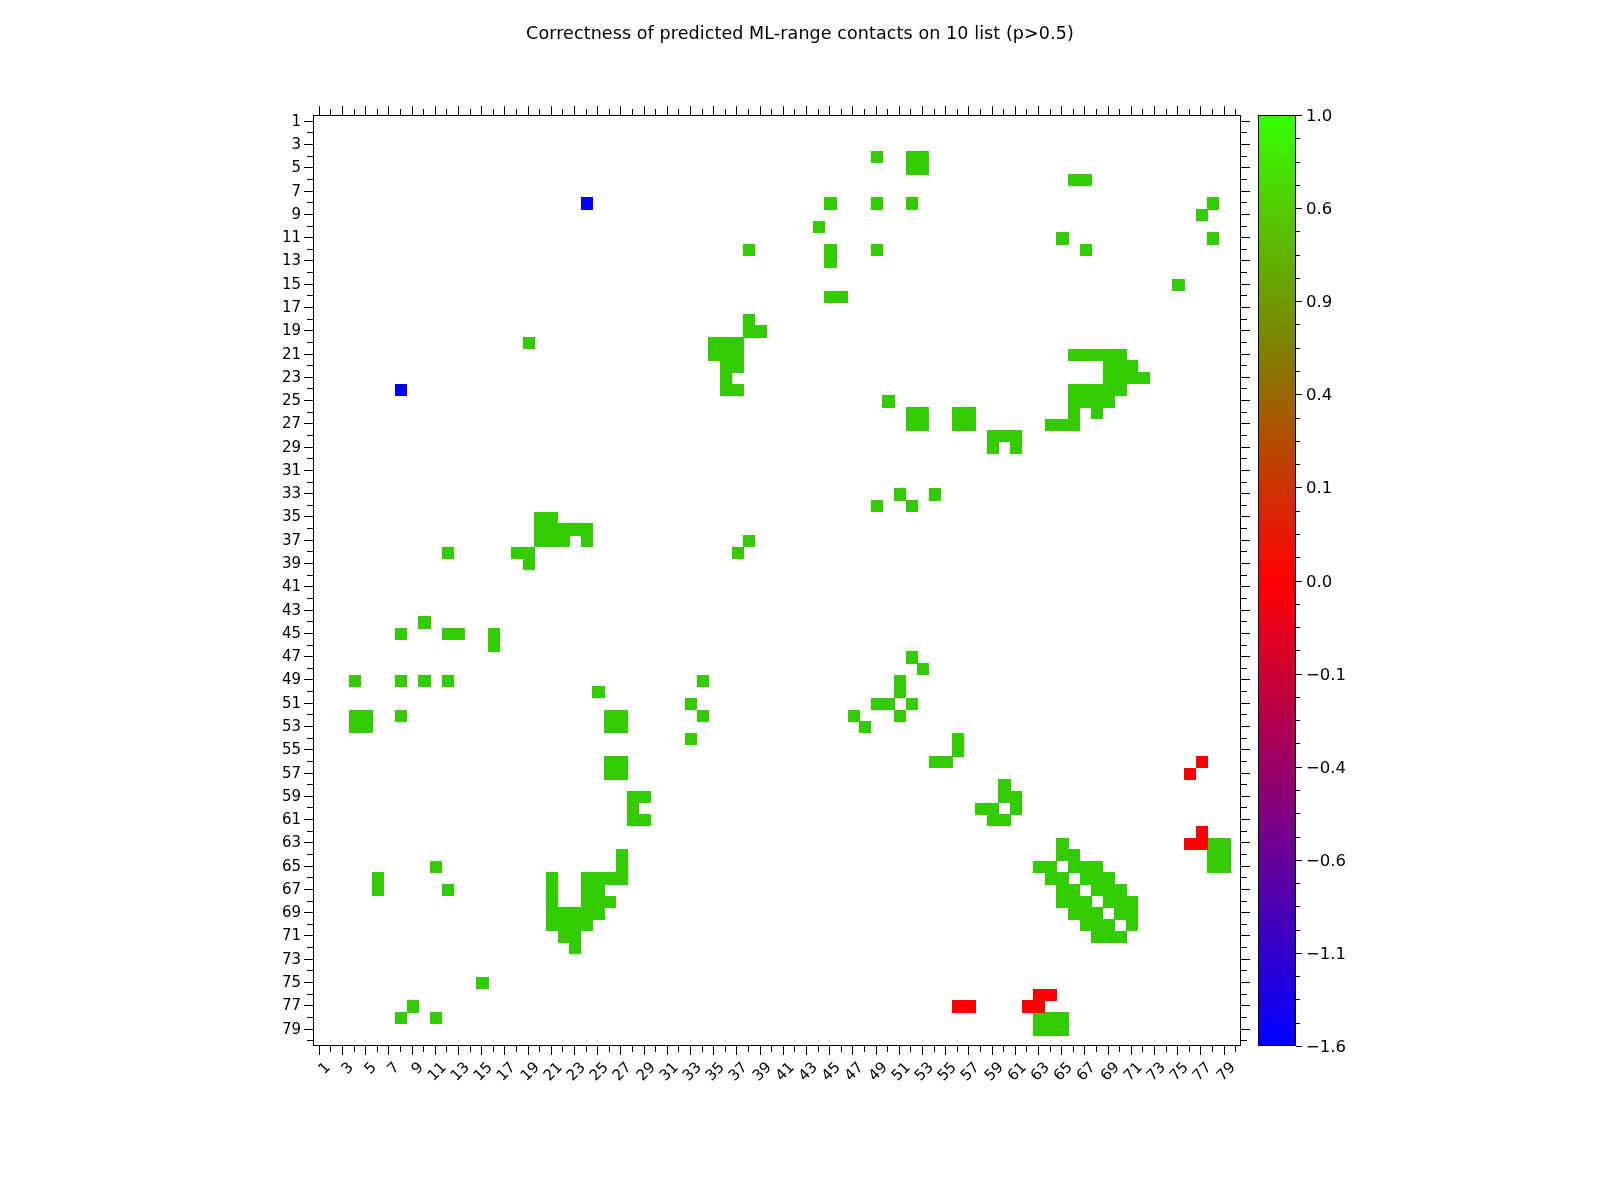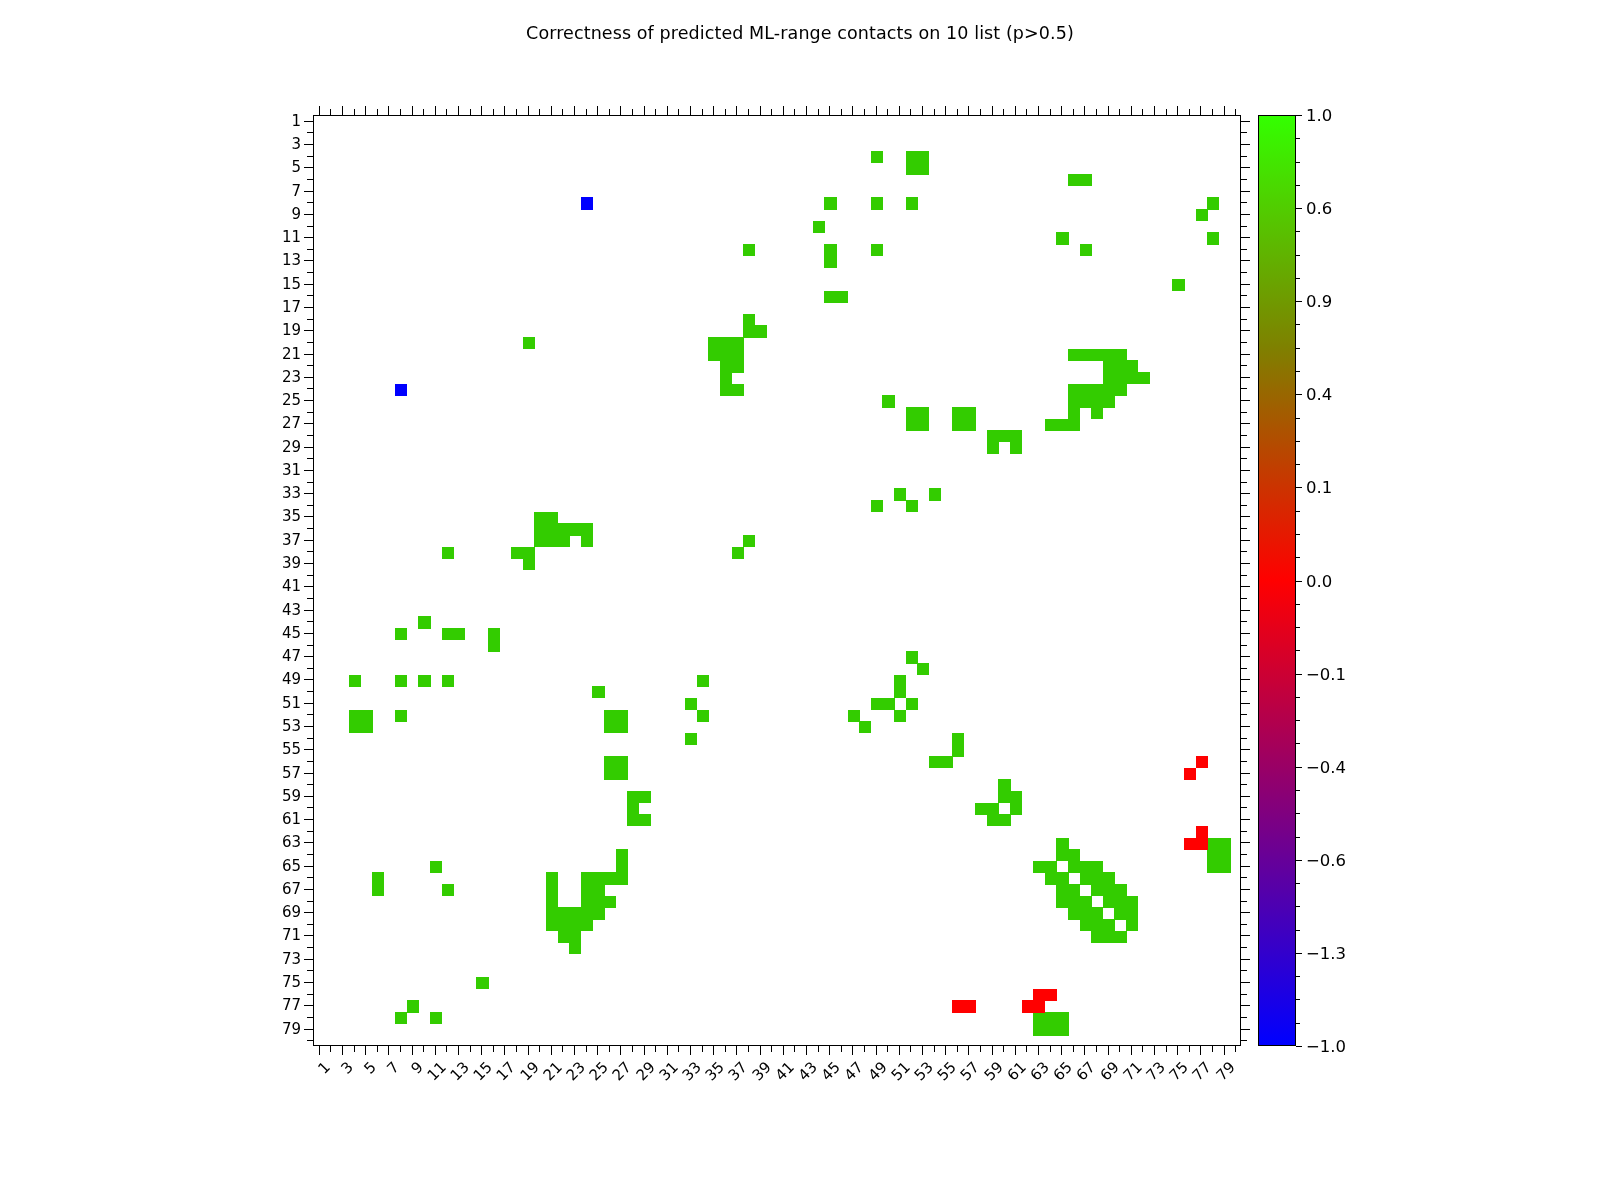--- a/index.html
+++ b/index.html
@@ -799,18 +799,18 @@
       <div class="cblabel" style="left: 1306px; top: 487.4px;">0.1</div>
       <div class="cbtick" style="left: 1296px; top: 580.5px; position: absolute;"></div>
       <div class="cblabel" style="left: 1306px; top: 580.5px;">0.0</div>
       <div class="cbtick" style="left: 1296px; top: 673.6px; position: absolute;"></div>
       <div class="cblabel" style="left: 1306px; top: 673.6px;">−0.1</div>
       <div class="cbtick" style="left: 1296px; top: 766.7px; position: absolute;"></div>
       <div class="cblabel" style="left: 1306px; top: 766.7px;">−0.4</div>
       <div class="cbtick" style="left: 1296px; top: 859.8px; position: absolute;"></div>
       <div class="cblabel" style="left: 1306px; top: 859.8px;">−0.6</div>
       <div class="cbtick" style="left: 1296px; top: 952.9px; position: absolute;"></div>
-      <div class="cblabel" style="left: 1306px; top: 952.9px;">−1.3</div>
+      <div class="cblabel" style="left: 1306px; top: 952.9px;">−1.1</div>
       <div class="cbtick" style="left: 1296px; top: 1046px; position: absolute;"></div>
-      <div class="cblabel" style="left: 1306px; top: 1046px;">−1.0</div>
+      <div class="cblabel" style="left: 1306px; top: 1046px;">−1.6</div>
     </div>
 
 </div>
 
 </body></html>

